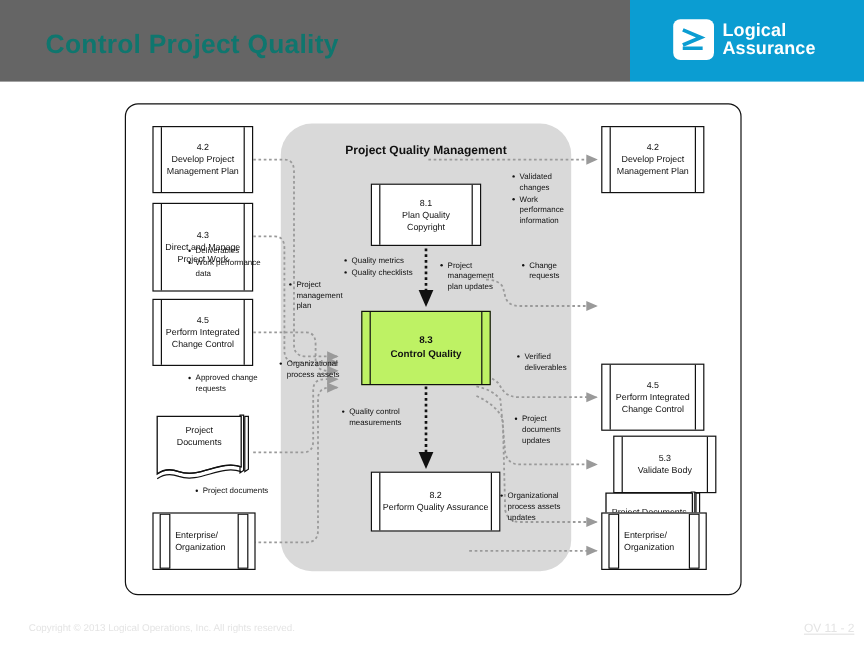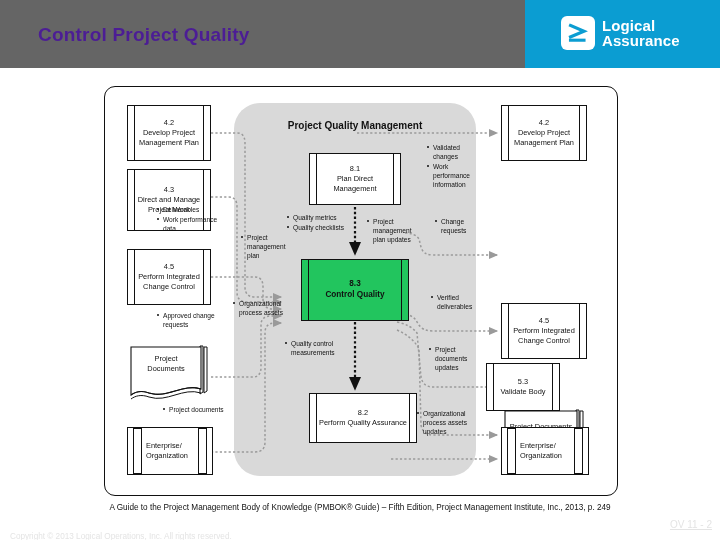--- a/index.html
+++ b/index.html
@@ -10,21 +10,21 @@
   }
   .slide{position:relative;width:720px;height:540px;}
 
   
   .header-bar{
     position:absolute;left:0;top:0;width:525px;height:68px;
     background:#656565;
   }
   .header-title{
     position:absolute;left:38px;top:24px;
-    color:#4c1d95;font-size:19px;font-weight:bold;letter-spacing:.2px;
+    color:#0f766e;font-size:22px;font-weight:bold;letter-spacing:.2px;
     white-space:nowrap;
   }
   .logo-block{
     position:absolute;left:525px;top:0;width:204px;height:68px;
     background:#0b9dd2;
   }
   .logo-inner{position:absolute;left:36px;top:16px;display:flex;align-items:center;gap:7px;}
   .logo-mark{
     width:34px;height:34px;background:#ffffff;border-radius:6px;
     display:flex;align-items:center;justify-content:center;
@@ -52,21 +52,21 @@
   .pbox::before,.pbox::after{
     content:"";position:absolute;top:0;bottom:0;width:0;border-left:1.2px solid #111;
   }
   .pbox::before{left:6px;}
   .pbox::after{right:6px;}
   .pbox .txt{
     position:absolute;left:9px;right:9px;top:50%;transform:translateY(-50%);
     text-align:center;font-size:7.4px;line-height:1.32;color:#111;
   }
   .pbox .num{display:block;}
-  .pbox.shaded{background:#22c55e;}
+  .pbox.shaded{background:#bef264;}
   .pbox.shaded .txt{font-weight:bold;font-size:8.2px;}
 
   
   .ebox{position:absolute;box-sizing:border-box;border:1.2px solid #111;background:#fff;}
   .ebox .cap{position:absolute;top:0;bottom:0;width:9px;border:1.2px solid #111;background:#fff;box-sizing:border-box;}
   .ebox .cap.l{left:5px;}
   .ebox .cap.r{right:5px;}
   .ebox .txt{
     position:absolute;left:18px;right:18px;top:50%;transform:translateY(-50%);
     text-align:left;font-size:7.4px;line-height:1.32;color:#111;
@@ -92,21 +92,21 @@
     content:"";position:absolute;left:0;top:2.6px;width:2.2px;height:2.2px;
     background:#111;border-radius:50%;
   }
 
   
   .source{
     position:absolute;left:0;top:503px;width:720px;text-align:center;
     font-size:8.2px;color:#111;
   }
   .copyright{
-    position:absolute;left:10px;top:519px;font-size:8.2px;color:#e4e4e4;margin-top:13px;
+    position:absolute;left:24px;top:519px;font-size:8.2px;color:#e4e4e4;
   }
   .pagenum{
     position:absolute;right:8px;top:519px;font-size:10px;color:#e4e4e4;text-decoration:underline;
   }
 </style>
 </head>
 <body>
 
 <div class="slide">
 
@@ -175,21 +175,21 @@
       </svg>
     </div>
 
     <div class="pbox" style="left:22px;top:18px;width:84px;height:56px;">
       <div class="txt">
         <span class="num">4.2</span>
         <span>Develop Project Management Plan</span>
       </div>
     </div>
 
-    <div class="pbox" style="left:22px;top:82px;width:84px;height:62px;">
+    <div class="pbox" style="left:22px;top:82px;width:84px;height:74px;">
       <div class="txt">
         <span class="num">4.3</span>
         <span>Direct and Manage Project Work</span>
       </div>
     </div>
 
     <div class="pbox" style="left:22px;top:162px;width:84px;height:56px;">
       <div class="txt">
         <span class="num">4.5</span>
         <span>Perform Integrated Change Control</span>
@@ -213,21 +213,21 @@
       <div class="cap l"></div>
       <div class="cap r"></div>
       <div class="txt">
         <span>Enterprise/ Organization</span>
       </div>
     </div>
 
     <div class="pbox" style="left:204px;top:66px;width:92px;height:52px;">
       <div class="txt">
         <span class="num">8.1</span>
-        <span>Plan Direct Management</span>
+        <span>Plan Quality Copyright</span>
       </div>
     </div>
 
     <div class="pbox shaded" style="left:196px;top:172px;width:108px;height:62px;">
       <div class="txt">
         <span class="num">8.3</span>
         <span>Control Quality</span>
       </div>
     </div>
 
@@ -246,21 +246,21 @@
     </div>
 
 
     <div class="pbox" style="left:396px;top:216px;width:86px;height:56px;">
       <div class="txt">
         <span class="num">4.5</span>
         <span>Perform Integrated Change Control</span>
       </div>
     </div>
 
-    <div class="pbox" style="left:381px;top:276px;width:74px;height:48px;">
+    <div class="pbox" style="left:406px;top:276px;width:86px;height:48px;">
       <div class="txt">
         <span class="num">5.3</span>
         <span>Validate Body</span>
       </div>
     </div>
 
     <div class="docs" style="left:396px;top:320px;width:88px;height:58px;">
       <svg width="88" height="58" viewBox="0 0 88 58">
         <path d="M79,4 L82,4 L82,44 L79,46 Z" fill="#fff" stroke="#111" stroke-width="1"></path>
         <path d="M75,3 L78,3 L78,45 L75,47 Z" fill="#fff" stroke="#111" stroke-width="1"></path>
@@ -357,17 +357,16 @@
     </div>
 
     <div class="note" style="left:312px;top:322px;width:60px;">
       <ul>
         <li>Organizational process assets updates</li>
       </ul>
     </div>
 
   </div>
 
-  <div class="source">A Guide to the Project Management Body of Knowledge (PMBOK® Guide) – Fifth Edition, Project Management Institute, Inc., 2013, p. 249</div>
   <div class="copyright">Copyright © 2013 Logical Operations, Inc. All rights reserved.</div>
   <div class="pagenum">OV 11 - 2</div>
 
 </div>
 
 </body></html>

